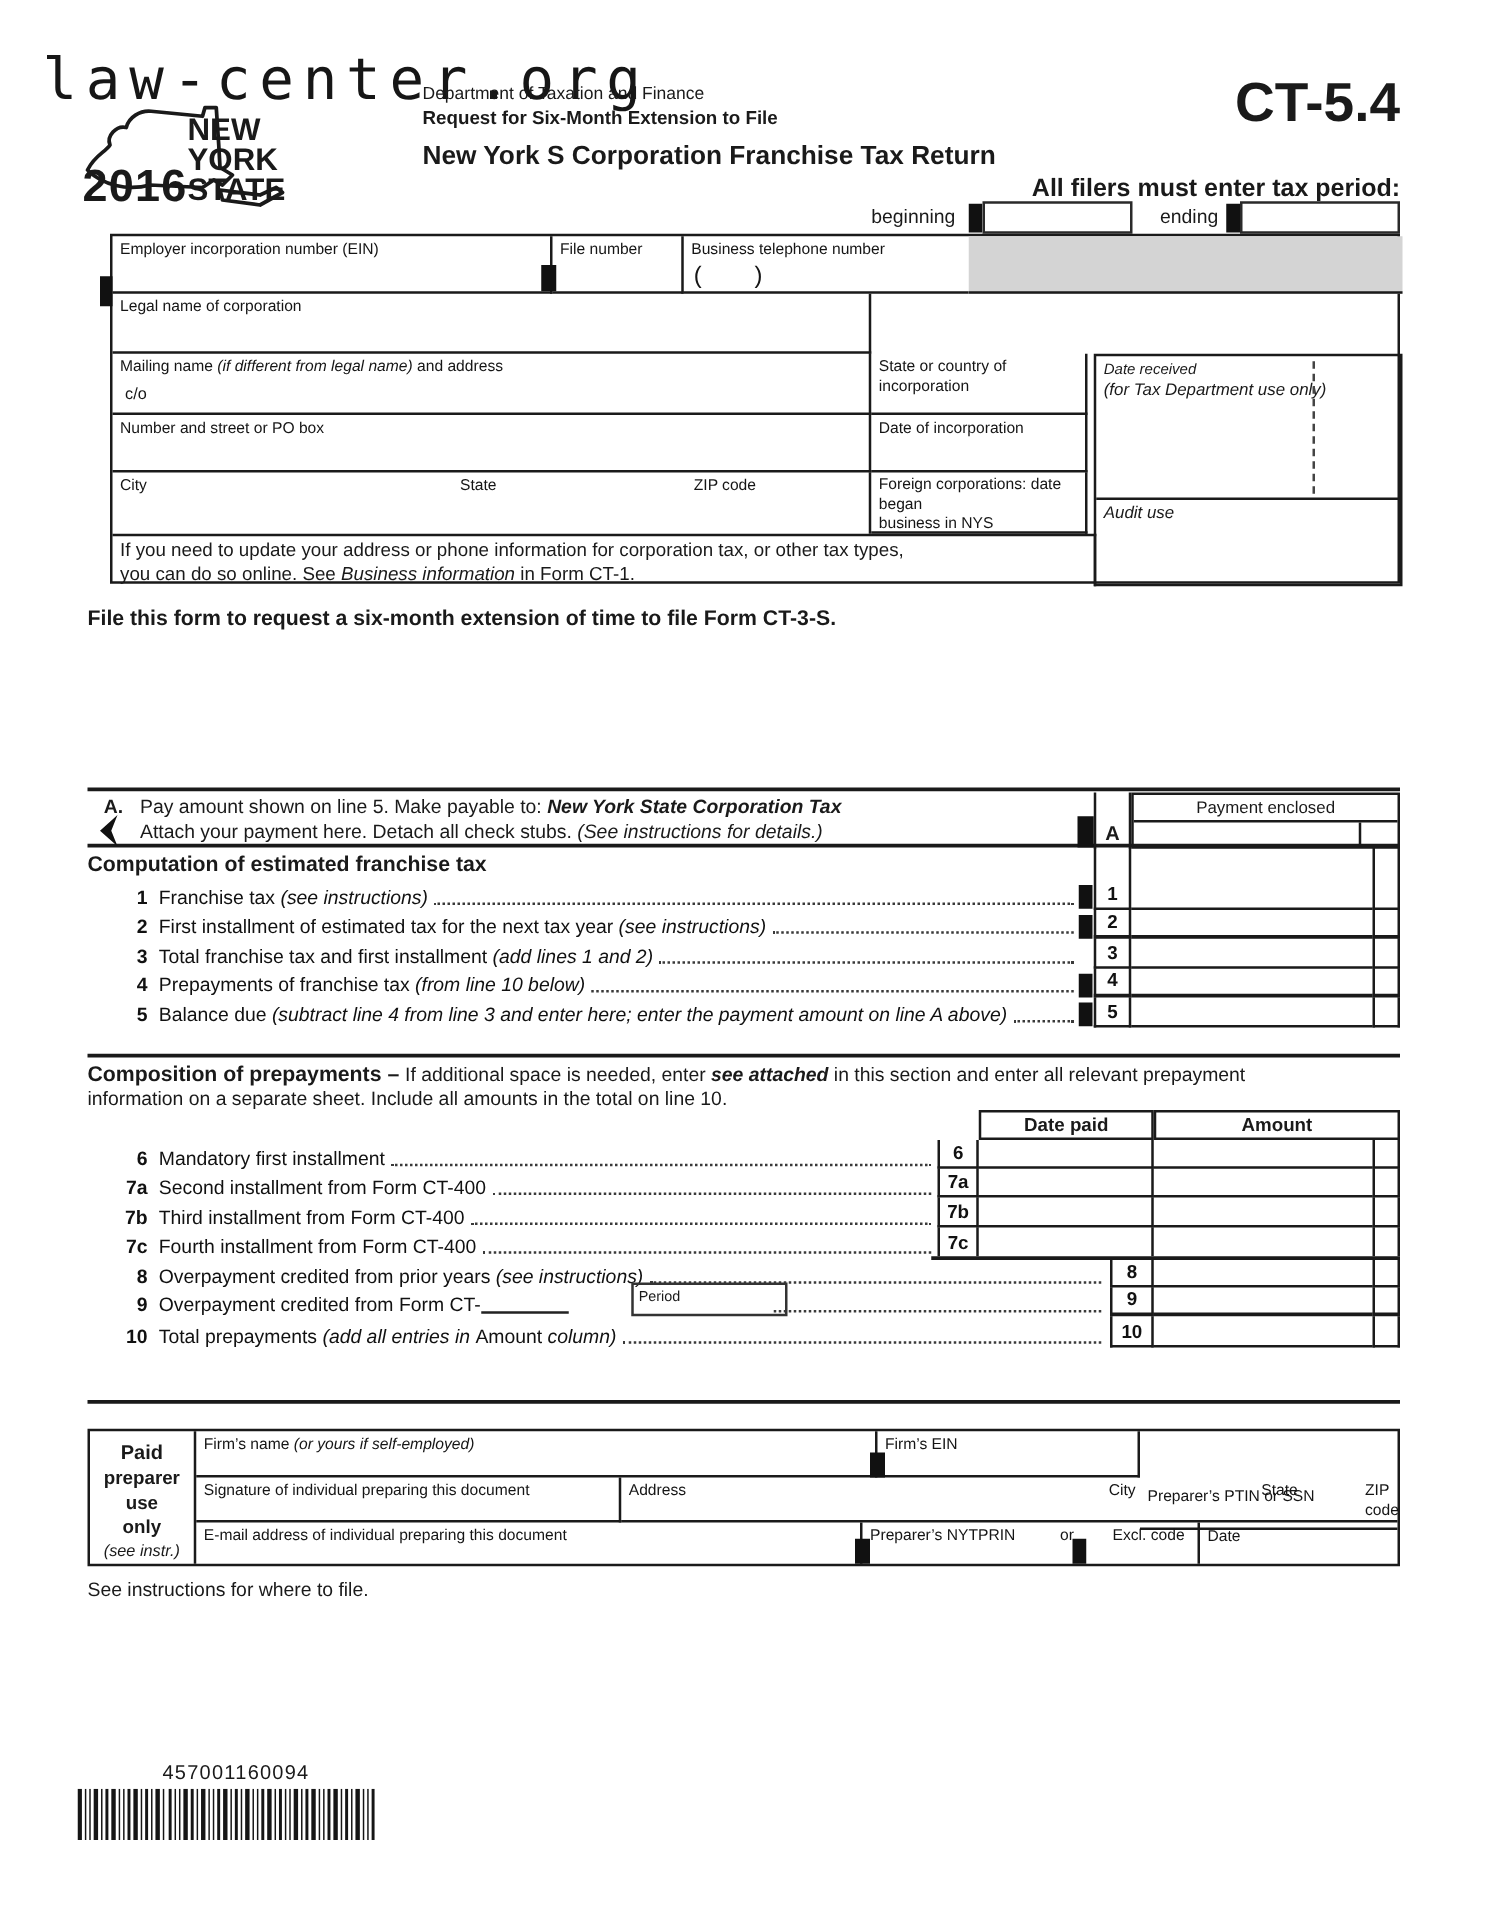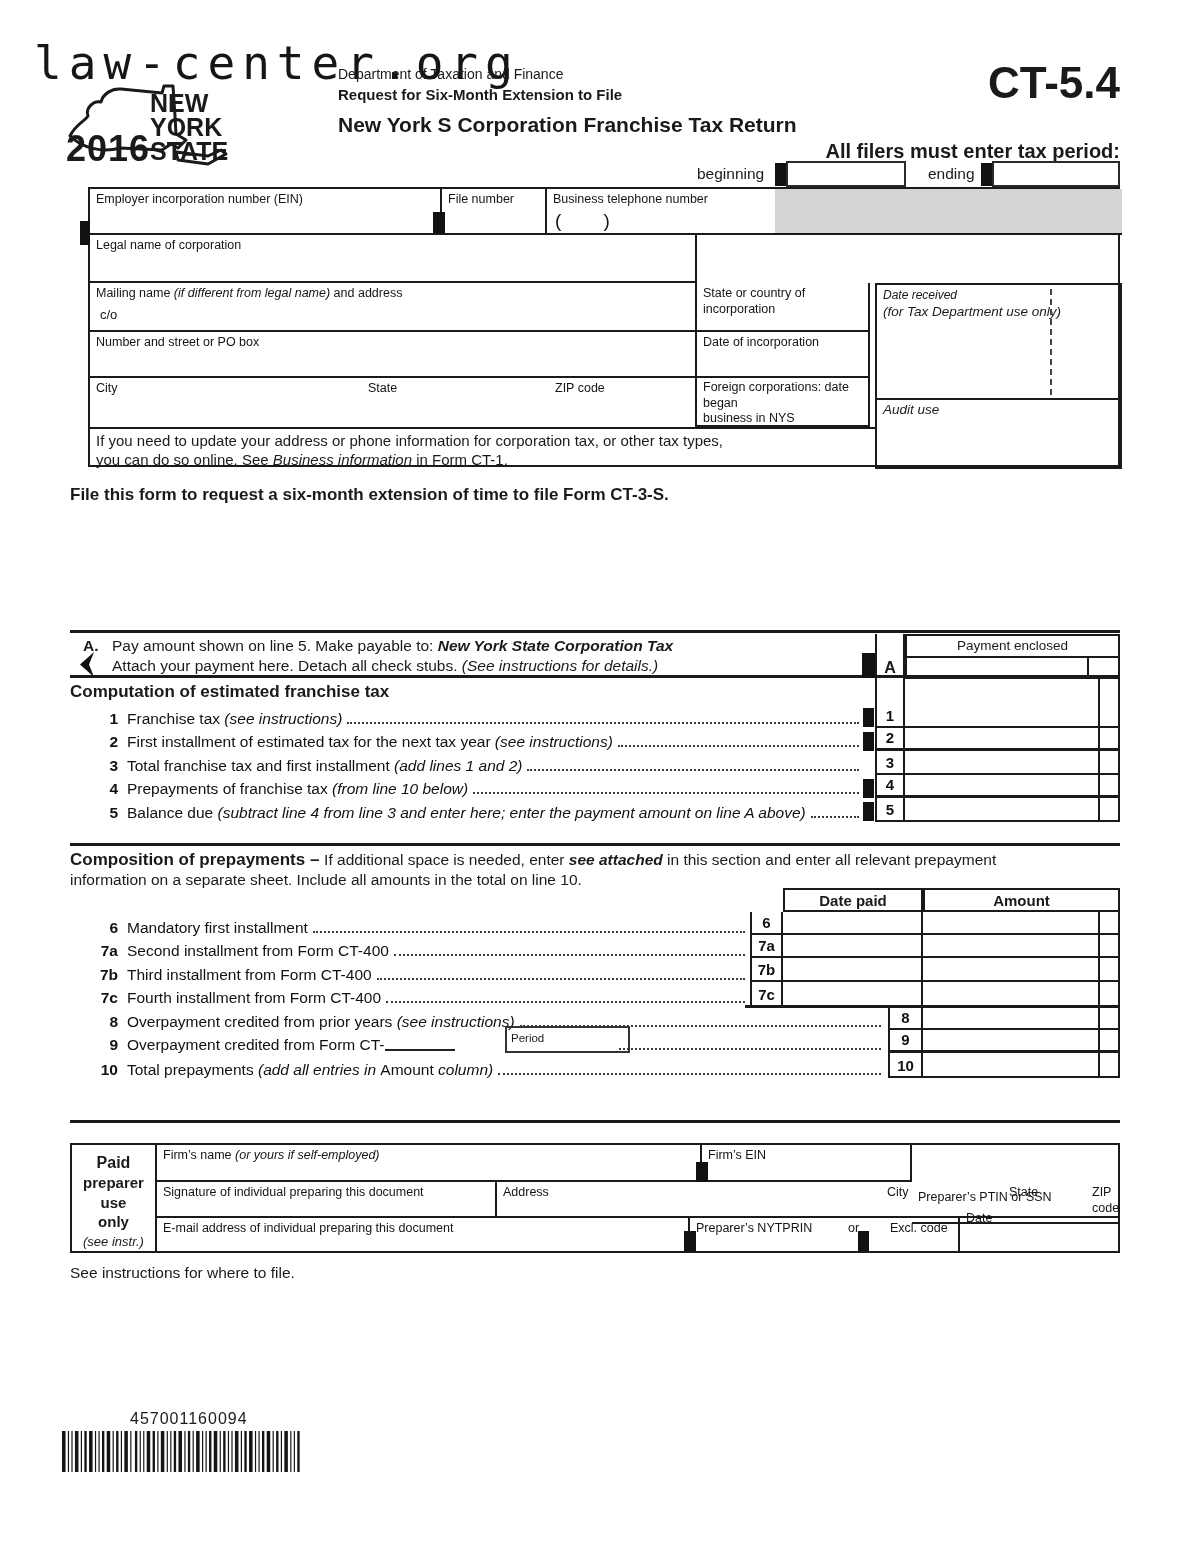--- a/index.html
+++ b/index.html
@@ -338,21 +338,21 @@
   </div>
 
   <div class="cell" style="left:85px;top:73px;width:533px;height:33px;border-right:2px solid #1a1a1a;">
     <span class="lbl">E-mail address of individual preparing this document</span>
   </div>
   <div class="cell" style="left:618px;top:73px;width:270px;height:33px;border-right:2px solid #1a1a1a;">
     <span class="lbl">Preparer’s NYTPRIN</span>
     <div class="abs lbl" style="left:158px;top:3px;">or</div>
     <div class="abs lbl" style="left:200px;top:3px;">Excl. code</div>
   </div>
-  <div class="cell" style="left:888px;top:63px;width:158px;height:43px;">
+  <div class="cell" style="left:888px;top:74px;width:158px;height:43px;">
     <span class="lbl">Date</span>
   </div>
 
   <div class="tick" style="left:624px;top:17px;width:12px;height:20px;"></div>
   <div class="tick" style="left:612px;top:86px;width:12px;height:20px;"></div>
   <div class="tick" style="left:786px;top:86px;width:11px;height:20px;"></div>
 </div>
 
 <div class="abs" style="left:70px;top:1264px;font-size:15.5px;">See instructions for where to file.</div>
 

